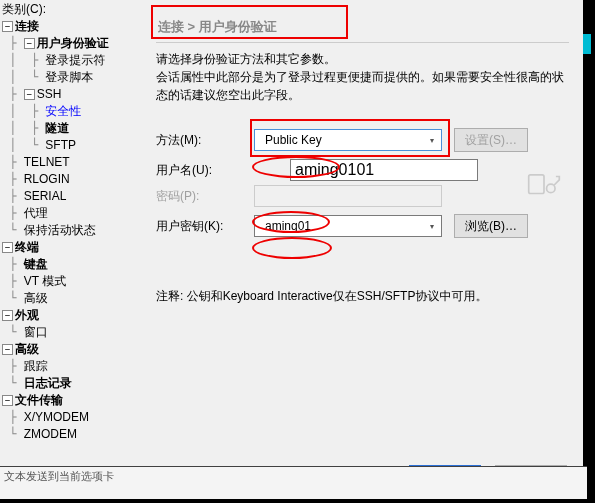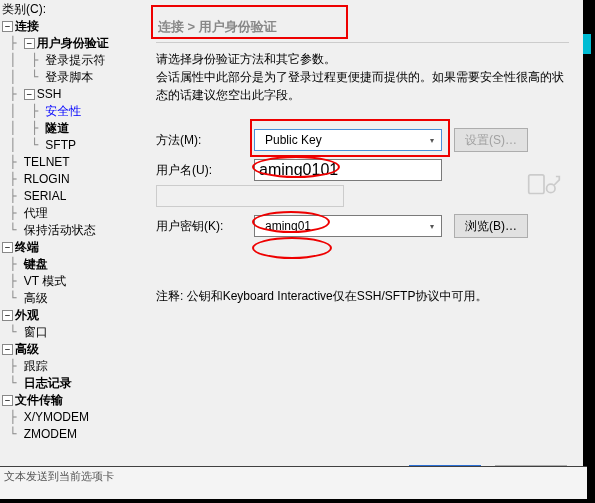--- a/index.html
+++ b/index.html
@@ -167,29 +167,30 @@
       <span class="form-label">方法(M):</span>
       <span class="combo">
         <span>Public Key</span>
         <span class="combo-arrow">▾</span>
       </span>
       <span style="width:12px;"></span>
       <span class="btn btn-disabled">设置(S)…</span>
     </div>
     <div class="red-rect" style="top:119px; left:102px; width:200px; height:38px;"></div>
 
-    <div class="form-row" style="top:158px;">
+    <div class="form-row" style="top:158px;gap:36px;">
       <span class="form-label">用户名(U):</span>
       <span class="form-input text-input">
           <span>aming0101</span>
         </span>
     </div>
     <div class="red-ring" style="top:156px; left:104px; width:88px; height:22px;"></div>
 
     <div class="form-row" style="top:184px;">
+      <span class="form-label disabled-label">密码(P):</span>
       <span class="form-input text-input" style="background:#f0f0f0;border-color:#ccc;"></span>
     </div>
 
     <div class="key-icon">
       <svg viewBox="0 0 40 32">
           <rect x="2" y="4" width="18" height="22" rx="2" fill="none" stroke="#888" stroke-width="2"></rect>
           <circle cx="28" cy="20" r="5" fill="none" stroke="#888" stroke-width="2"></circle>
           <path d="M32 16 L38 10 L38 6 L34 6" fill="none" stroke="#888" stroke-width="2"></path>
         </svg>
     </div>

